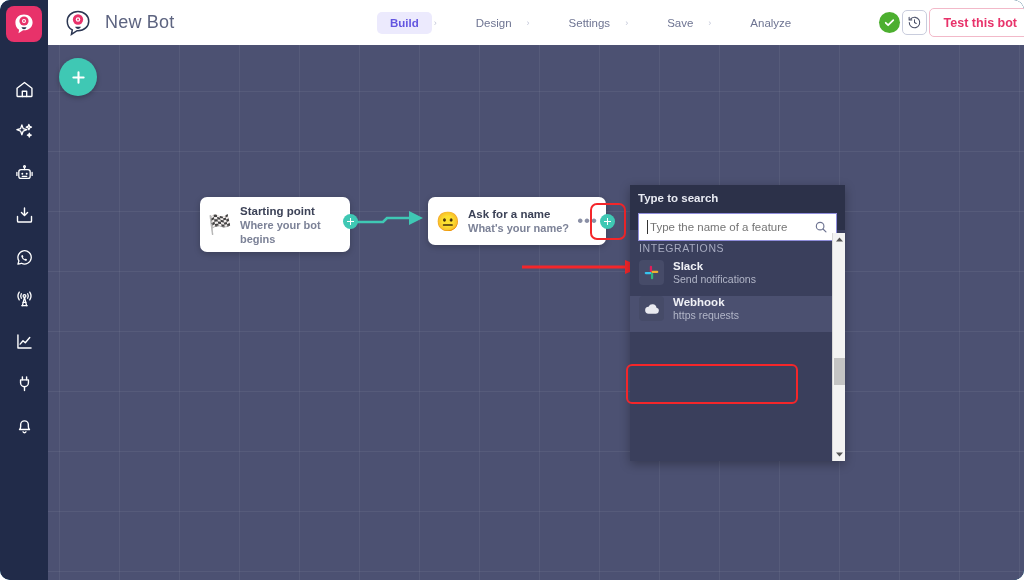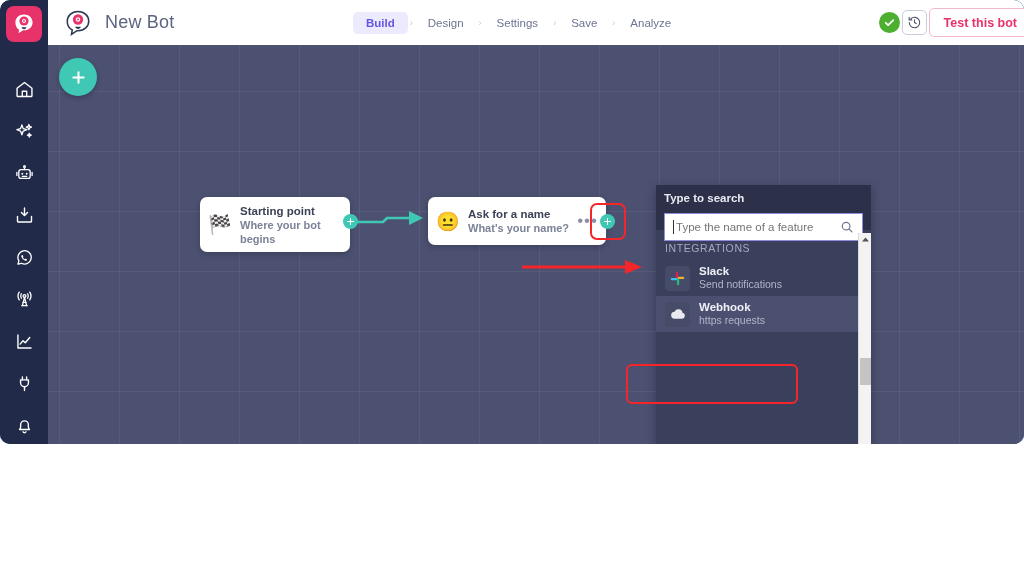--- a/index.html
+++ b/index.html
@@ -4,21 +4,21 @@
 <style>
   * { box-sizing: border-box; margin: 0; padding: 0; }
   html, body {
     width: 1024px; height: 580px;
     background: #ffffff;
     font-family: "Liberation Sans", sans-serif;
     overflow: hidden;
   }
   #app {
     position: relative;
-    width: 1024px; height: 444px;
+    width: 1024px; height: 580px;
     border-radius: 10px;
     overflow: hidden;
     background: #0c4a6e;
   }
 
   
   #sidebar {
     position: absolute; left: 0; top: 0;
     width: 48px; height: 580px;
     background: #212b49;
@@ -56,20 +56,21 @@
     letter-spacing: .2px;
   }
   #nav-tabs {
     position: absolute; left: 305px; top: 0; height: 45px;
     display: flex; align-items: center;
   }
   .tab {
     font-size: 11.5px; color: #6e7492;
     padding: 5px 13px; border-radius: 5px; cursor: pointer;
     white-space: nowrap;
+    margin-left: 24px;
   }
   .tab.active { background: #eceafd; color: #6355e0; font-weight: bold; }
   .tab-sep { color: #c2c6d8; font-size: 9px; padding: 0 2px; }
 
   #topbar-right {
     position: absolute; right: 0; top: 0; height: 45px;
     display: flex; align-items: center; gap: 2px; padding-right: 0px;
   }
   .check-circle {
     width: 21px; height: 21px; border-radius: 50%;
@@ -139,21 +140,21 @@
 
   
   .ann-ring {
     position: absolute; border: 2.5px solid #f4262a; border-radius: 6px;
     pointer-events: none;
   }
   .ann-arrow { position: absolute; pointer-events: none; }
 
   
   #panel {
-    position: absolute; left: 608px; top: 140px;
+    position: absolute; left: 582px; top: 140px;
     width: 215px; height: 276px;
     background: #3a3f5c;
     box-shadow: 0 3px 10px rgba(0,0,0,.3);
     overflow: hidden;
   }
   #panel-head { background: #2c3149; height: 45px; padding: 7px 8px 0 8px; }
   #panel-head-title { color: #e8eaf2; font-size: 11.5px; font-weight: bold; }
   #search-wrap {
     position: absolute; left: 8px; top: 28px; width: 199px; height: 28px;
     background: #fff; border: 1.5px solid #8f8ddb; border-radius: 0;
@@ -162,21 +163,21 @@
   #search-caret { width: 1px; height: 14px; background: #333; margin-right: 2px; }
   #search-input {
     flex: 1; border: none; outline: none; font-size: 11.5px;
     color: #9ea3b5; font-family: "Liberation Sans", sans-serif; background: transparent;
   }
   #section-label {
     color: #a7abc0; font-size: 10.5px; letter-spacing: .6px;
     padding: 12px 0 6px 9px;
   }
   .feat-row {
-    display: flex; align-items: center; height: 36px;
+    display: flex; align-items: flex-start; height: 36px;
     padding-left: 9px; cursor: pointer;
   }
   .feat-row.sel { background: #4b5070; }
   .feat-ico {
     width: 25px; height: 25px; border-radius: 4px; flex: 0 0 25px;
     display: flex; align-items: center; justify-content: center; margin-right: 9px;
     background: #464b68;
   }
   .feat-name { font-size: 11.5px; font-weight: bold; color: #f0f1f6; line-height: 13px; }
   .feat-desc { font-size: 10.5px; color: #b2b6c8; line-height: 13px; }

